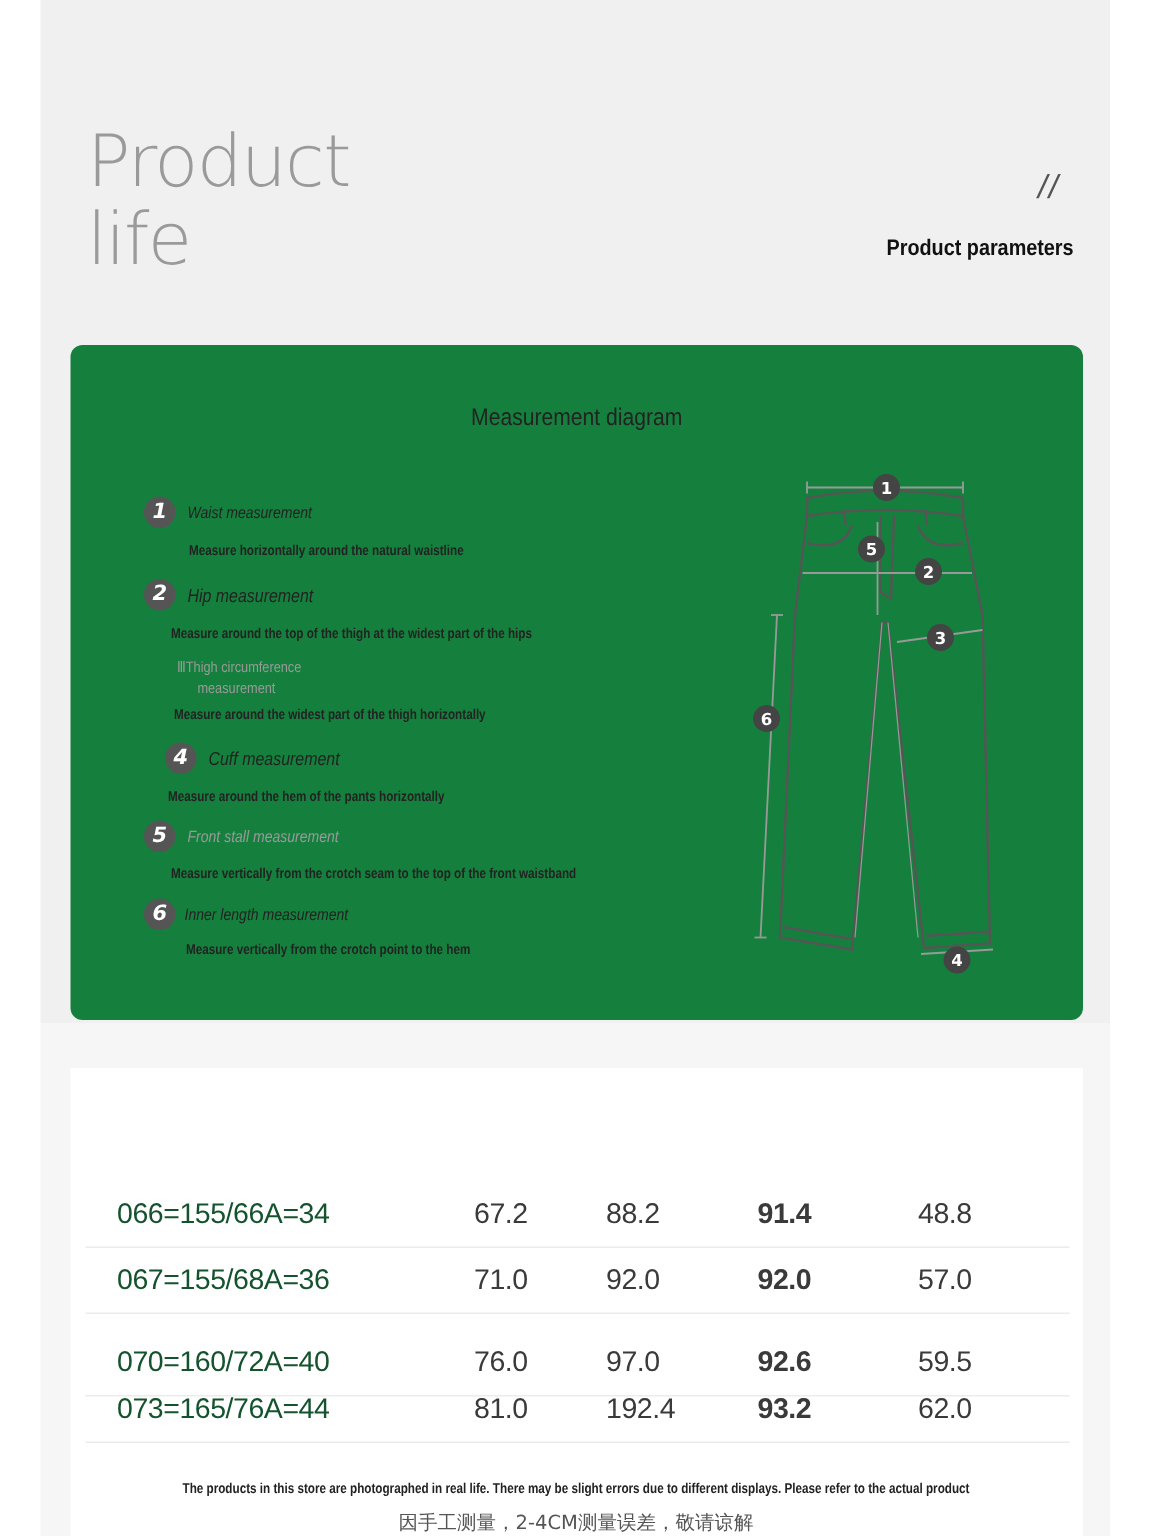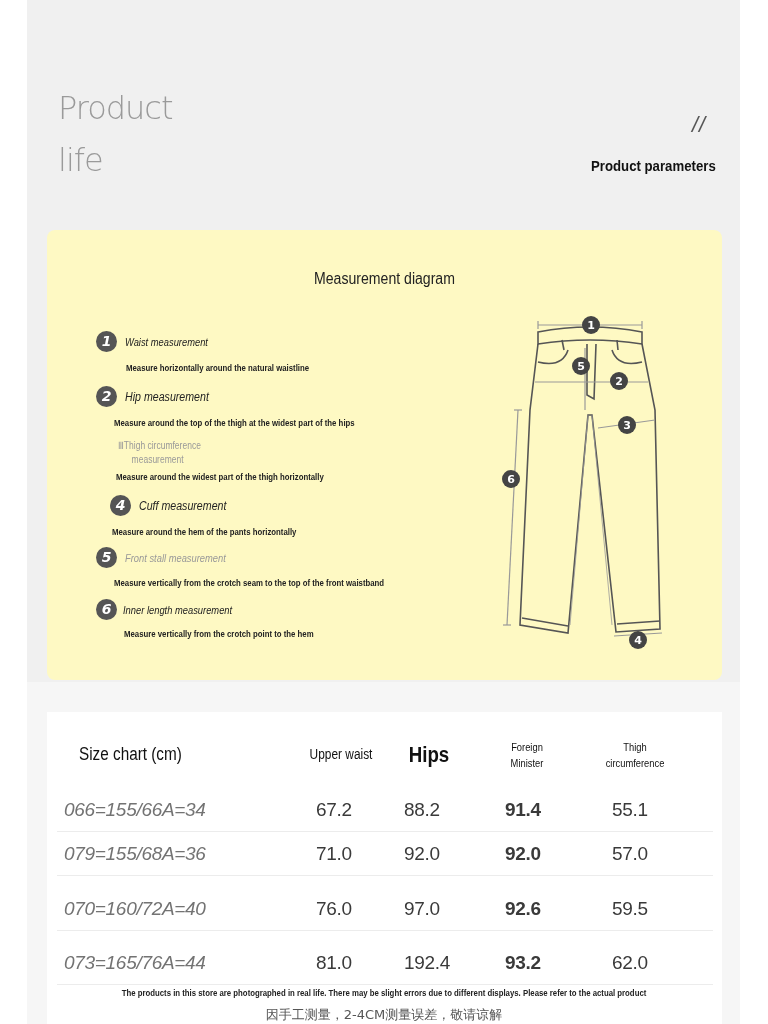--- a/index.html
+++ b/index.html
@@ -11,36 +11,36 @@
     background: #f0f0f0;
   }
   .panel-bottom {
     position: absolute; left: 27px; top: 682px; width: 713px; height: 342px;
     background: #f6f6f6;
   }
 
   .hero-title {
     position: absolute; left: 58px; top: 82px;
     font-family: "DejaVu Sans", sans-serif; font-weight: 200;
-    font-size: 32px; line-height: 52px; color: #9a9a9a; letter-spacing: -1px;
+    font-size: 48px; line-height: 52px; color: #9a9a9a; letter-spacing: -1px;
   }
   .hero-title span { display: block; }
   .hero-slash {
     position: absolute; left: 692px; top: 112px; font-size: 22px; color: #555;
     font-style: italic; letter-spacing: 1px;
   }
   .hero-sub {
     position: absolute; right: 52px; top: 157px; font-size: 15px; color: #111;
     font-family: "Liberation Sans Narrow", "Liberation Sans", sans-serif;
     transform: scaleX(0.88); transform-origin: right center; font-weight: bold;
   }
 
   .diagram-card {
     position: absolute; left: 47px; top: 230px; width: 675px; height: 450px;
-    background: #fef9c3; border-radius: 8px;
+    background: #15803d; border-radius: 8px;
   }
   .diagram-title {
     position: absolute; left: 0; right: 0; top: 40px; text-align: center;
     font-size: 16px; color: #222;
     transform: scaleX(0.88);
   }
 
   .m-item { position: absolute; font-style: italic; }
   .m-badge {
     display: inline-block; width: 21px; height: 21px; border-radius: 50%;
@@ -77,21 +77,21 @@
   .h-upper { left: 250px; width: 88px; top: 34px; font-size: 14px; transform: scaleX(0.85); white-space: nowrap; }
   .h-hips { left: 350px; width: 64px; top: 30px; font-size: 22px; font-weight: bold; transform: scaleX(0.85); }
   .h-foreign { left: 440px; width: 80px; top: 27px; font-size: 11px; line-height: 16px; transform: scaleX(0.85); }
   .h-thigh { left: 543px; width: 90px; top: 27px; font-size: 11px; line-height: 16px; transform: scaleX(0.85); }
 
   .row {
     position: absolute; left: 10px; width: 656px; height: 44px;
     border-bottom: 1.5px solid #ececec;
   }
   .cell { position: absolute; top: 11px; font-size: 19px; color: #3a3a3a; font-family: "Liberation Sans", sans-serif; letter-spacing: -0.3px; }
-  .c-size { left: 7px; color: #737373; font-style: italic; }
+  .c-size { left: 21px; color: #14532d; }
   .c-upper { left: 259px; }
   .c-hips { left: 347px; }
   .c-foreign { left: 448px; font-weight: bold; }
   .c-thigh { left: 555px; }
 
   .footer-en {
     position: absolute; left: 0; width: 768px; top: 987px; text-align: center;
     font-size: 9.5px; color: #222; white-space: nowrap;
     transform: scaleX(0.82); font-weight: bold;
   }
@@ -200,56 +200,43 @@
         <text x="137" y="129">3</text>
       <circle cx="21" cy="179" r="9" fill="#444"></circle>
         <text x="21" y="183">6</text>
       <circle cx="148" cy="340" r="9" fill="#444"></circle>
         <text x="148" y="344">4</text>
     </g>
   </svg>
 </div>
 
 <div class="size-card">
-  <div class="size-header">
-    <div class="h-cell h-title">Size chart (cm)</div>
-    <div class="h-cell h-upper">Upper waist</div>
-    <div class="h-cell h-hips">Hips</div>
-    <div class="h-cell h-foreign">
-      <div>Foreign</div>
-      <div>Minister</div>
-    </div>
-    <div class="h-cell h-thigh">
-      <div>Thigh</div>
-      <div>circumference</div>
-    </div>
-  </div>
 
   <div class="row" style="top:76px;">
     <span class="cell c-size">066=155/66A=34</span>
     <span class="cell c-upper">67.2</span>
     <span class="cell c-hips">88.2</span>
     <span class="cell c-foreign">91.4</span>
-    <span class="cell c-thigh">55.1</span>
+    <span class="cell c-thigh">48.8</span>
   </div>
   <div class="row" style="top:120px;">
-    <span class="cell c-size">079=155/68A=36</span>
+    <span class="cell c-size">067=155/68A=36</span>
     <span class="cell c-upper">71.0</span>
     <span class="cell c-hips">92.0</span>
     <span class="cell c-foreign">92.0</span>
     <span class="cell c-thigh">57.0</span>
   </div>
   <div class="row" style="top:163px;margin-top:12px;">
     <span class="cell c-size">070=160/72A=40</span>
     <span class="cell c-upper">76.0</span>
     <span class="cell c-hips">97.0</span>
     <span class="cell c-foreign">92.6</span>
     <span class="cell c-thigh">59.5</span>
   </div>
-  <div class="row" style="top:206px;margin-top:23px;">
+  <div class="row" style="top:206px;">
     <span class="cell c-size">073=165/76A=44</span>
     <span class="cell c-upper">81.0</span>
     <span class="cell c-hips">192.4</span>
     <span class="cell c-foreign">93.2</span>
     <span class="cell c-thigh">62.0</span>
   </div>
 </div>
 
 <div class="footer-en">The products in this store are photographed in real life. There may be slight errors due to different displays. Please refer to the actual product</div>
 <div class="footer-cn">因手工测量，2-4CM测量误差，敬请谅解</div>

